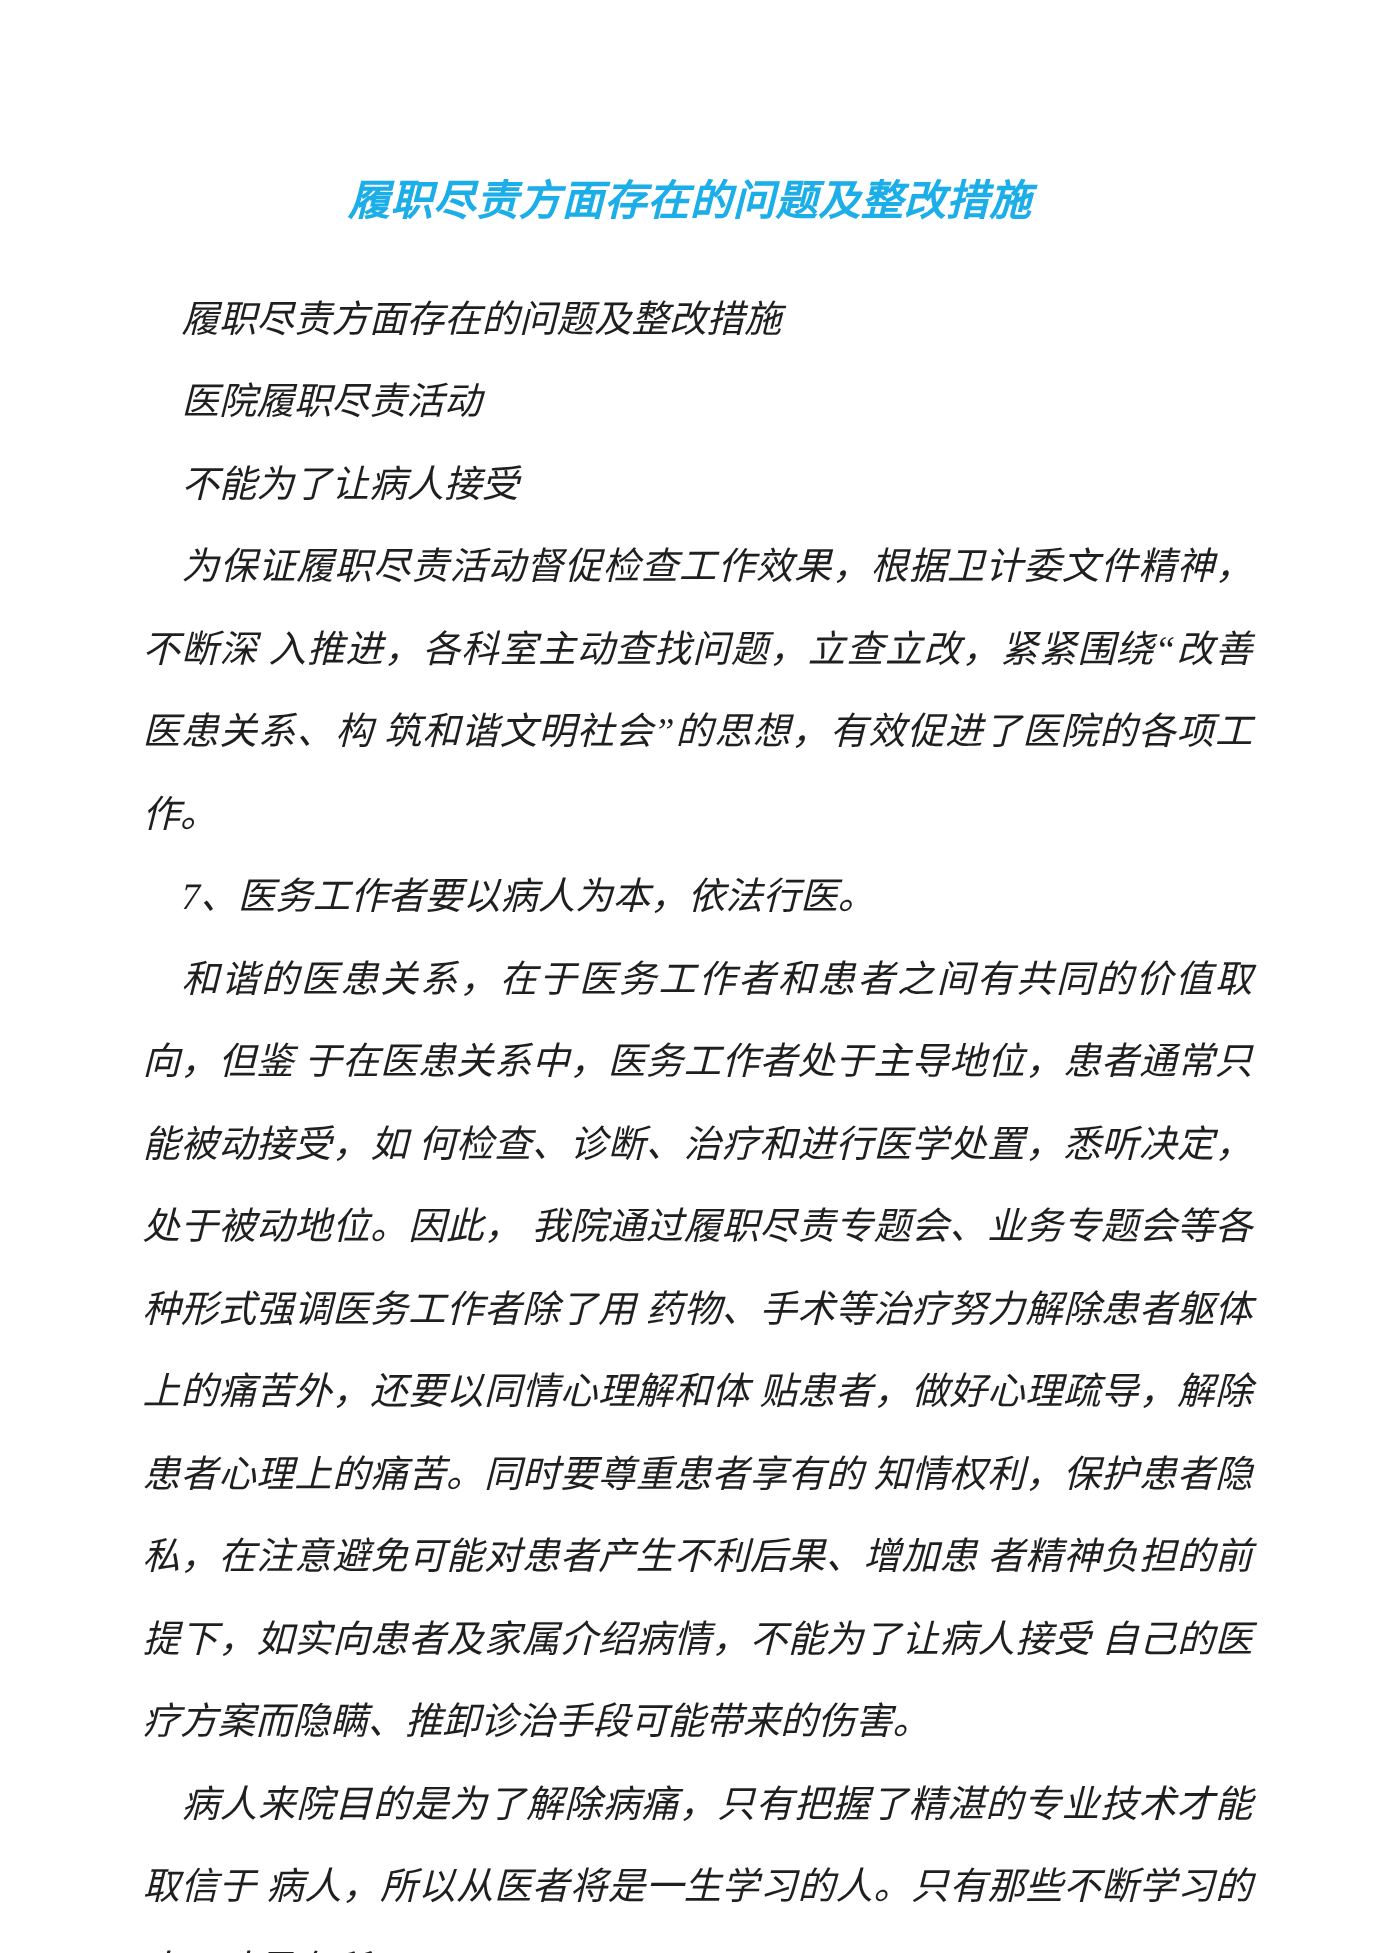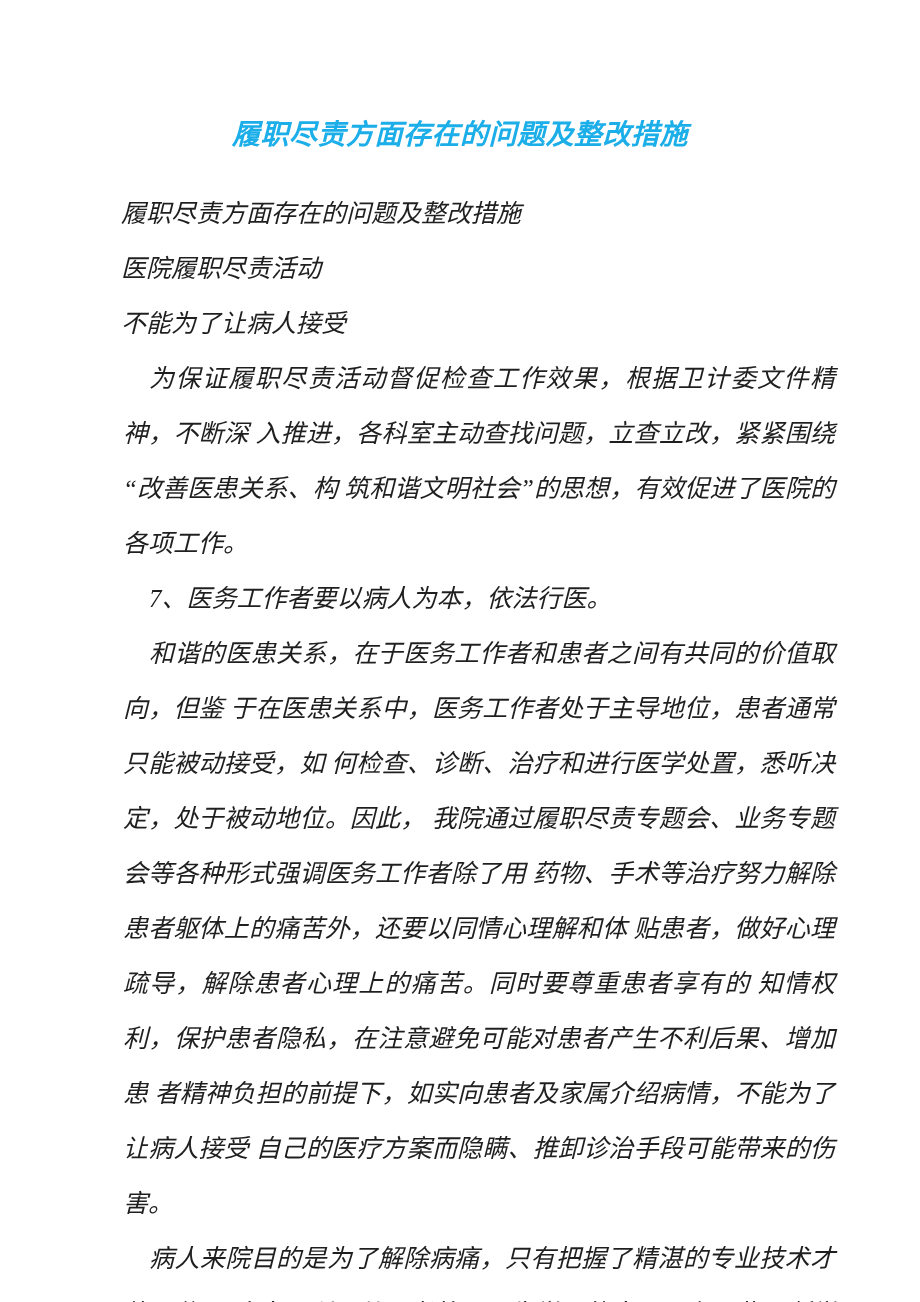--- a/index.html
+++ b/index.html
@@ -62,21 +62,20 @@
     font-family: "Liberation Serif", "DejaVu Serif", serif;
   }
 
   
   .para.indent-1 {
     text-indent: 26px;
   }
   
   .para.indent-2 {
     text-indent: 26px;
-    margin-left: 28px;
   }
 </style>
 </head>
 <body>
 
 <div class="page">
 
   <h1 class="doc-title">履职尽责方面存在的问题及整改措施</h1>
 
   <div class="body-block">

